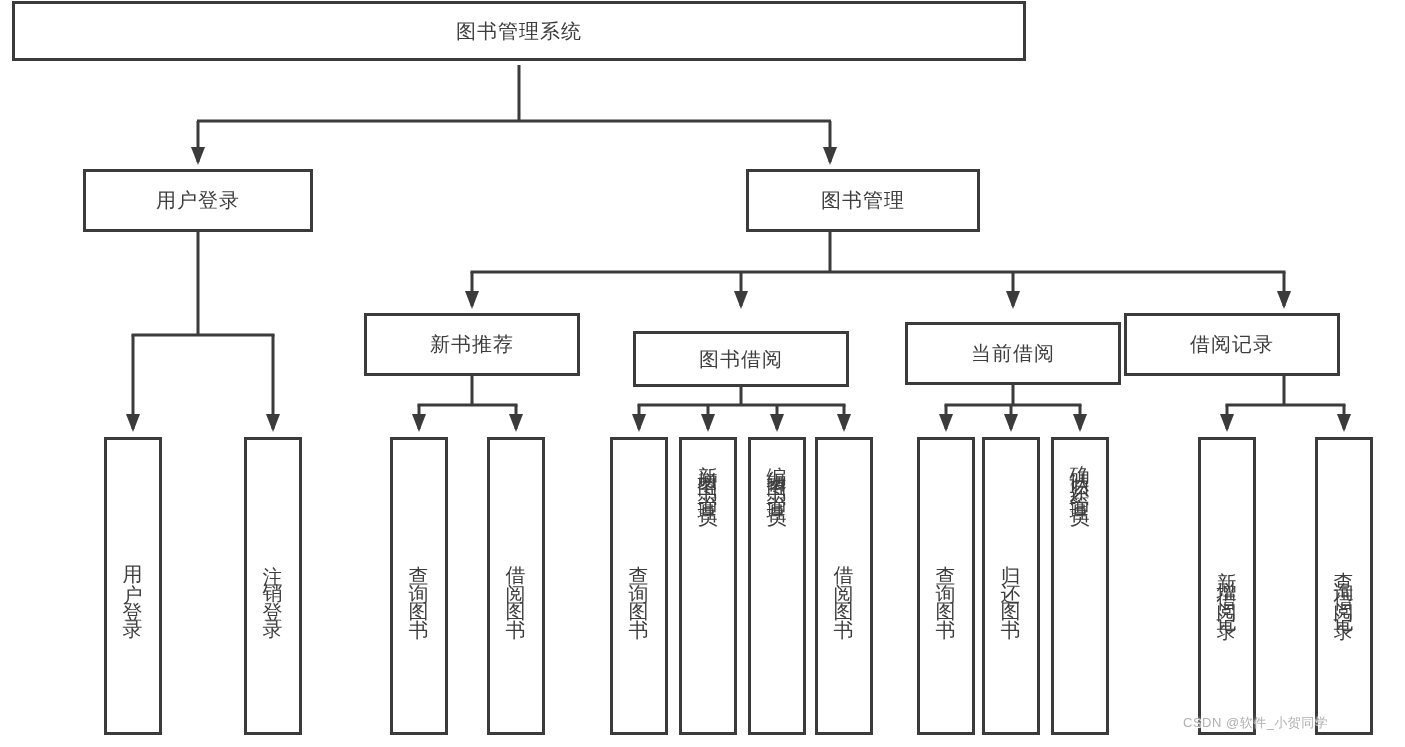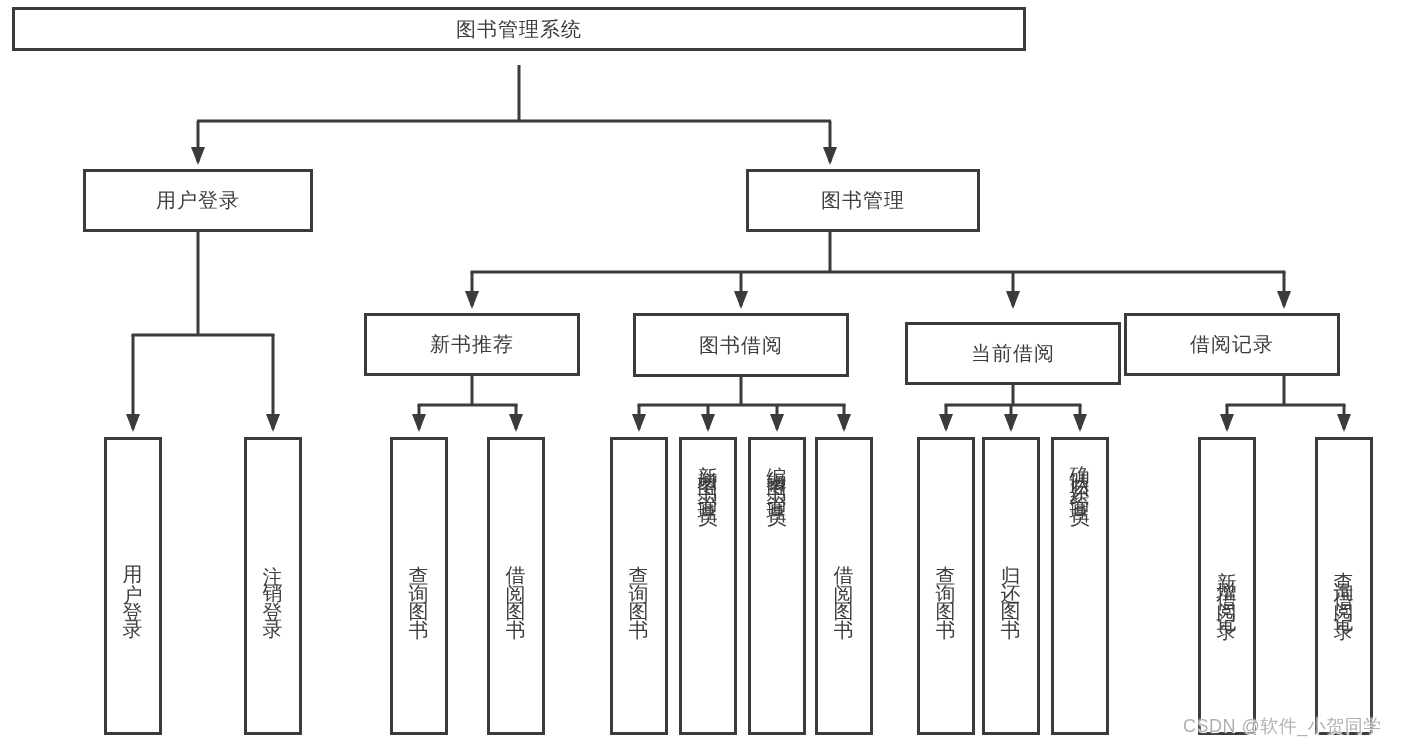--- a/index.html
+++ b/index.html
@@ -26,21 +26,21 @@
   .box.v .lbl{
     writing-mode:vertical-rl;text-orientation:mixed;white-space:nowrap;
     line-height:1;
   }
   .box.vc4 .lbl{letter-spacing:18px;}
   .box.vc6 .lbl{letter-spacing:10px;}
   .box.vtop{align-items:flex-start;}
   .box.vtop .lbl{letter-spacing:6px;padding-top:10px;}
   .watermark{
     position:absolute;left:1183px;top:714px;width:212px;
-    font-size:18px;color:var(--watermark);white-space:nowrap;
+    font-size:13px;color:var(--watermark);white-space:nowrap;
     text-shadow:0 0 3px rgba(255,255,255,.95),1px 1px 0 #fff;
     z-index:5;letter-spacing:0.5px;
   }
 </style>
 </head>
 <body>
 
 <div class="canvas">
 
   <svg class="connectors" viewBox="0 0 1405 747" xmlns="http://www.w3.org/2000/svg">
@@ -77,35 +77,35 @@
     <path d="M1013,376 V405 M944.5,405 H1081.5"></path>
     <path d="M946,405 V429" marker-end="url(#arrow)"></path>
     <path d="M1011,405 V429" marker-end="url(#arrow)"></path>
     <path d="M1080,405 V429" marker-end="url(#arrow)"></path>
 
     <path d="M1284,376 V405 M1225.5,405 H1345.5"></path>
     <path d="M1227,405 V429" marker-end="url(#arrow)"></path>
     <path d="M1344,405 V429" marker-end="url(#arrow)"></path>
   </svg>
 
-  <div class="box h" style="left:12px;top:7px;width:1014px;height:44px">
+  <div class="box h" style="left:12px;top:1px;width:1014px;height:60px">
     <span class="lbl">图书管理系统</span>
   </div>
 
   <div class="box h" style="left:83px;top:169px;width:230px;height:63px">
     <span class="lbl">用户登录</span>
   </div>
   <div class="box h" style="left:746px;top:169px;width:234px;height:63px">
     <span class="lbl">图书管理</span>
   </div>
 
   <div class="box h" style="left:364px;top:313px;width:216px;height:63px">
     <span class="lbl">新书推荐</span>
   </div>
-  <div class="box h" style="left:633px;top:313px;width:216px;height:64px">
+  <div class="box h" style="left:633px;top:331px;width:216px;height:56px">
     <span class="lbl">图书借阅</span>
   </div>
   <div class="box h" style="left:905px;top:322px;width:216px;height:63px">
     <span class="lbl">当前借阅</span>
   </div>
   <div class="box h" style="left:1124px;top:313px;width:216px;height:63px">
     <span class="lbl">借阅记录</span>
   </div>
 
   <div class="box v vc4" style="left:104px;top:437px;width:58px;height:298px">

